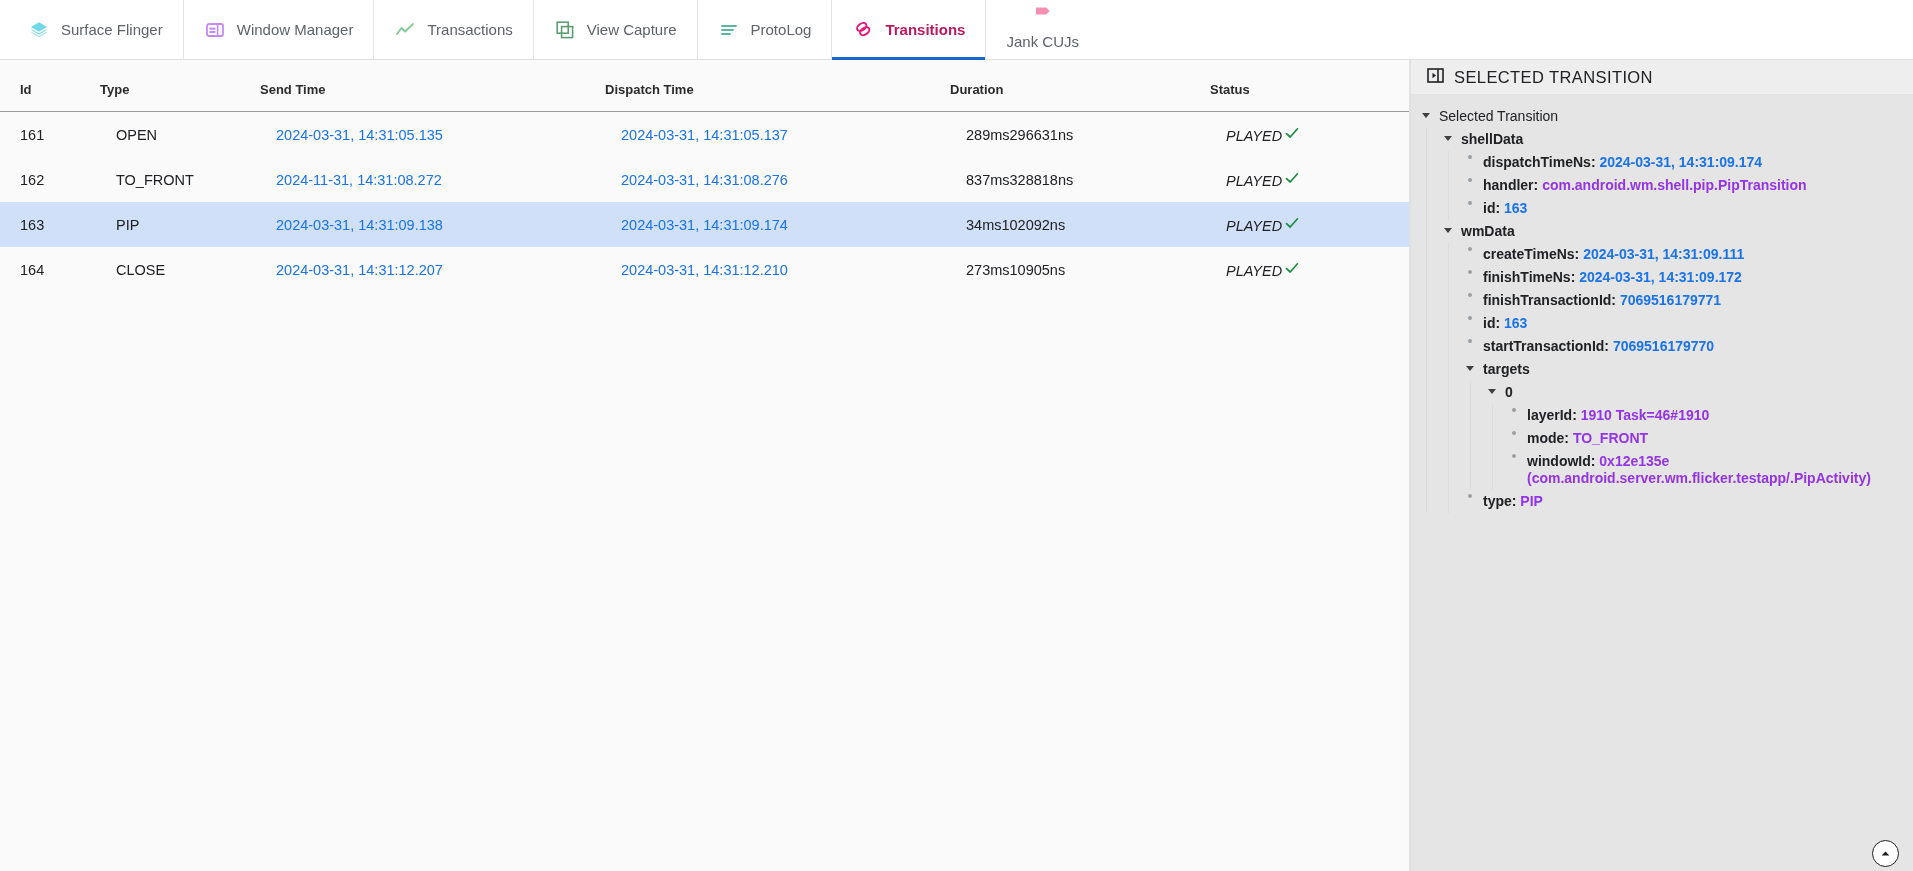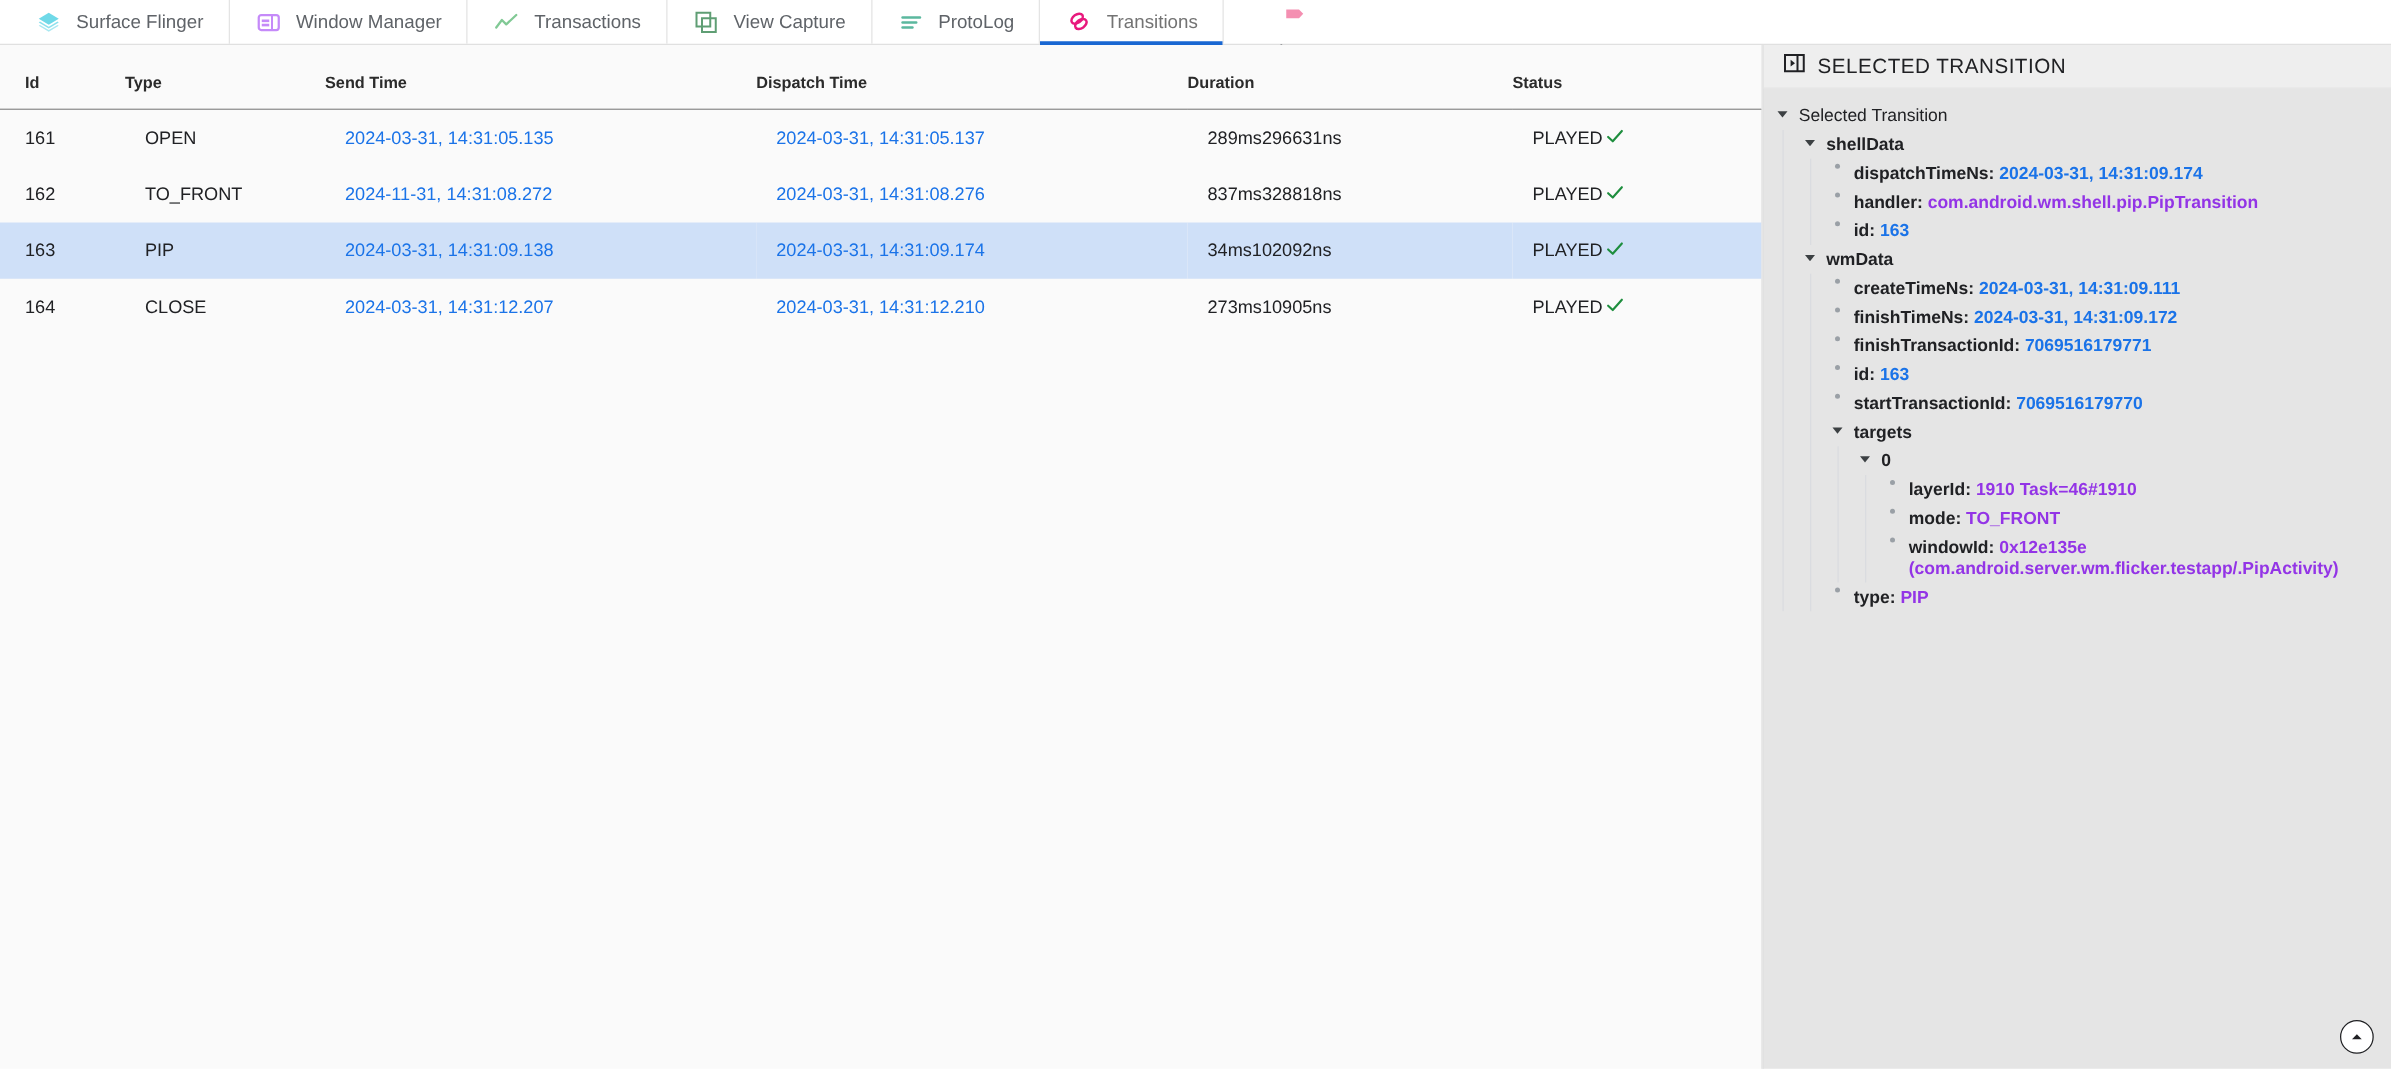--- a/index.html
+++ b/index.html
@@ -6,41 +6,41 @@
   html, body {
     margin: 0; padding: 0;
     width: 1913px; height: 871px;
     background: #ffffff;
     font-family: "Liberation Sans", sans-serif;
     overflow: hidden;
   }
 
   
   #tabbar {
-    height: 36px;
+    height: 60px;
     background: #ffffff;
     border-bottom: 1px solid #e0e0e0;
     display: flex;
     align-items: stretch;
     padding-left: 8px;
   }
   .tab {
     display: flex;
     align-items: center;
     gap: 11px;
     padding: 0 20px;
     position: relative;
     cursor: pointer;
     color: #5f6368;
     font-size: 15px;
     white-space: nowrap;
     border-right: 1px solid #e4e4e4;
   }
   .tab:last-child { border-right: none; flex-direction: column; }
-  .tab.active { color: #737373; font-weight: 400; }
+  .tab.active { color: #be185d; font-weight: 700; }
   .tab.active::after {
     content: "";
     position: absolute;
     left: 0; right: 0; bottom: -1px;
     height: 3px;
     background: #1967d2;
   }
   .tab .ticon { display: flex; align-items: center; justify-content: center; width: 22px; height: 22px; flex: 0 0 22px; }
 
   
@@ -81,21 +81,21 @@
     border-bottom: none;
   }
   table.transitions tr.selected td { background: #cfe0f8; }
   .col-id     { width: 100px; padding-left: 20px !important; }
   .col-type   { width: 160px; }
   .col-send   { width: 345px; }
   .col-disp   { width: 345px; }
   .col-dur    { width: 260px; }
   .col-status { width: 200px; }
   .timeval { color: #1a73e8; }
-  .status-cell { display: flex; align-items: center; gap: 2px; }
+  .status-cell { display: flex; align-items: flex-end; gap: 2px; font-style: italic; }
   .check { color: #1e8e3e; font-size: 17px; line-height: 1; }
 
   
   #detail-panel {
     flex: 1 1 auto;
     background: #e5e5e5;
     display: flex;
     flex-direction: column;
     border-left: 1px solid #e0e0e0;
     min-width: 0;

